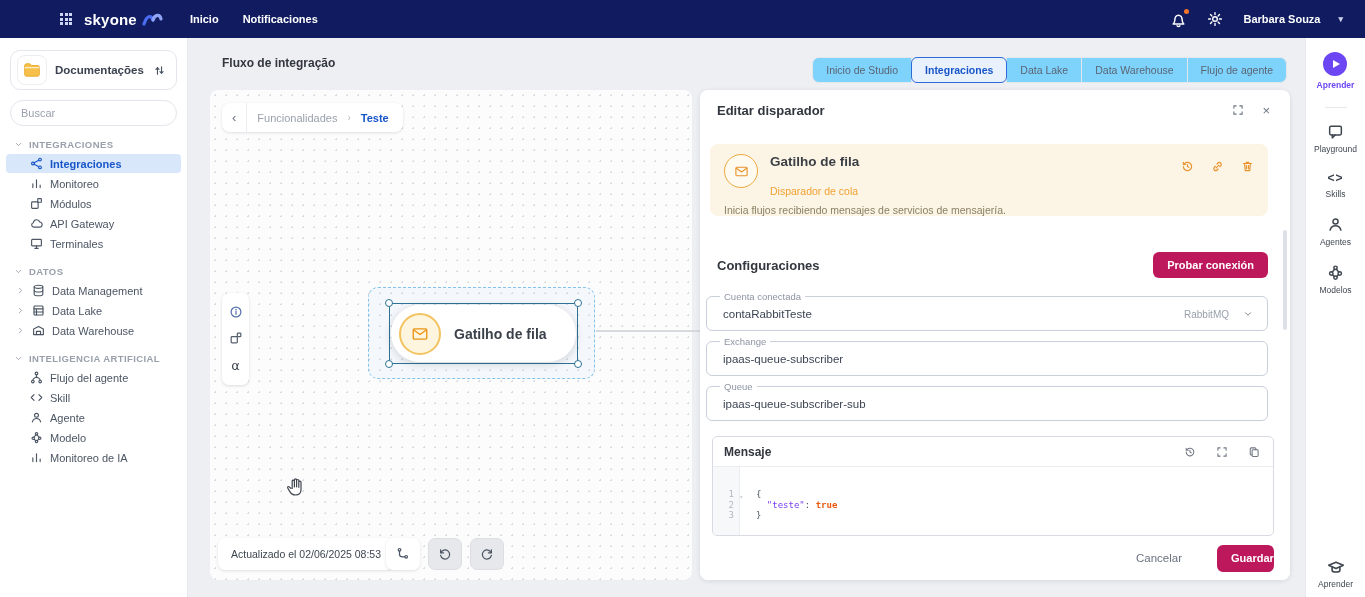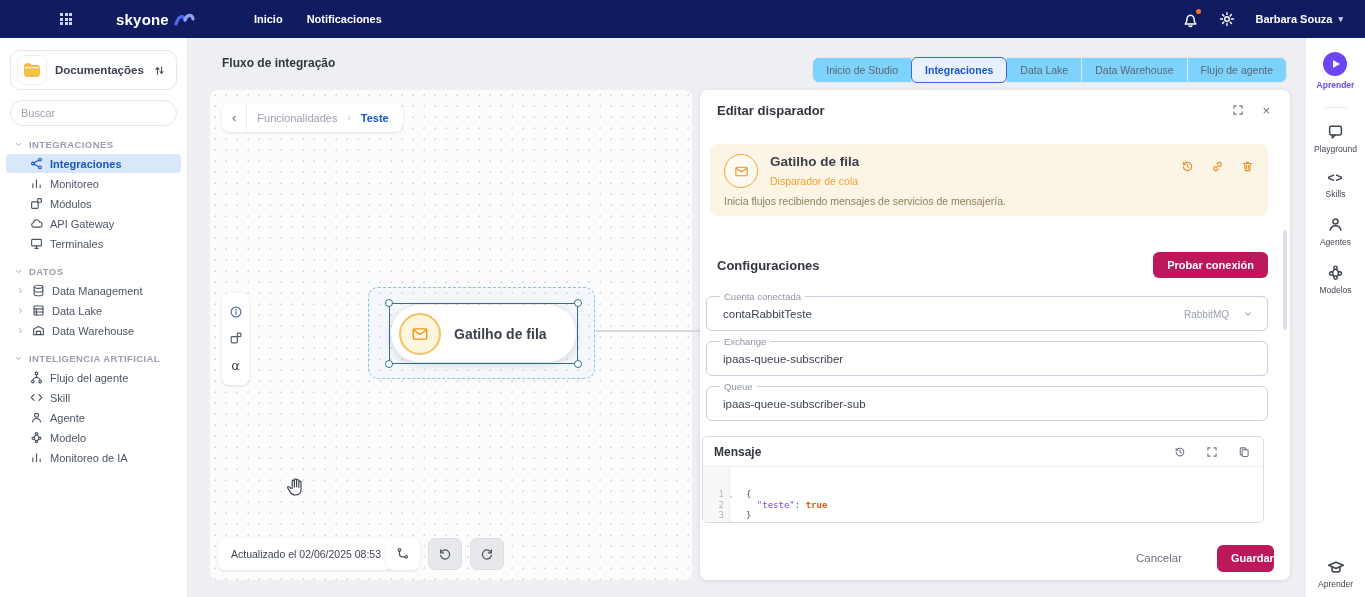--- a/index.html
+++ b/index.html
@@ -5,32 +5,32 @@
   * { margin:0; padding:0; box-sizing:border-box; }
   html,body { width:1365px; height:597px; overflow:hidden; background:#edeff3;
     font-family:"Liberation Sans", sans-serif; }
   #app { position:relative; width:1365px; height:597px; }
   svg { display:block; }
   .ico { stroke:currentColor; fill:none; stroke-width:1.4; stroke-linecap:round; stroke-linejoin:round; }
 
   
   .navbar { position:absolute; top:0; left:0; width:1365px; height:38px; background:#111c60;
     display:flex; align-items:center; justify-content:space-between; padding:0 22px 0 60px; z-index:50; }
-  .nav-left { display:flex; align-items:center; gap:44px; }
+  .nav-left { display:flex; align-items:center; gap:12px; }
   .grid-icon { display:grid; grid-template-columns:repeat(3,3px); grid-template-rows:repeat(3,3px);
     gap:1.5px; cursor:pointer; }
   .grid-icon span { background:#cfd6f4; width:3px; height:3px; }
   .brand { display:flex; align-items:center; gap:5px; }
   .brand-text { color:#fff; font-weight:bold; font-size:15px; letter-spacing:.2px; }
   .nav-links { display:flex; gap:24px; margin-left:14px; }
   .nav-links a { color:#fff; font-size:11px; font-weight:bold; text-decoration:none; cursor:pointer; }
   .nav-right { display:flex; align-items:center; gap:20px; color:#fff; }
   .bell-wrap { position:relative; }
   .bell-dot { position:absolute; top:-2px; right:-2px; width:5px; height:5px; border-radius:50%; background:#f4742b; }
-  .user { display:flex; align-items:center; gap:6px; font-size:11px; font-weight:bold; cursor:pointer; }
+  .user { display:flex; align-items:center; gap:18px; font-size:11px; font-weight:bold; cursor:pointer; }
   .user .caret { font-size:9px; color:#cdd3ee; }
 
   
   .sidebar { position:absolute; top:38px; left:0; width:188px; height:559px; background:#fff;
     border-right:1px solid #e7e9ee; z-index:40; }
   .doc-select { margin:12px 10px 0; height:40px; border:1px solid #e3e6ec; border-radius:10px;
     display:flex; align-items:center; gap:8px; padding:0 10px 0 6px; cursor:pointer; background:#fff; }
   .folder-box { width:30px; height:30px; border:1px solid #eceef2; border-radius:8px;
     display:flex; align-items:center; justify-content:center; background:#fff; }
   .doc-label { flex:1; font-size:11.5px; font-weight:bold; color:#3b4250; }
@@ -110,40 +110,40 @@
   .panel-head-icons .pi { cursor:pointer; }
   .close-x { font-size:13px; line-height:1; color:#6a7280; cursor:pointer; }
 
   .trigger-card { position:absolute; left:10px; top:54px; width:558px; height:72px; background:#fcf4e4;
     border-radius:8px; padding:10px 14px 0 14px; }
   .tc-row { display:flex; align-items:flex-start; gap:12px; }
   .tc-circle { width:34px; height:34px; border-radius:50%; border:1.6px solid #eda93c; background:#fefaf0;
     display:flex; align-items:center; justify-content:center; color:#e8932c; }
   .tc-texts { flex:1; }
   .tc-title { font-size:13.5px; font-weight:bold; color:#3b3f46; }
-  .tc-sub { font-size:10.5px; color:#f0a233; margin-top:6px; }
+  .tc-sub { font-size:10.5px; color:#f0a233; margin-top:16px; }
   .tc-icons { display:flex; gap:17px; color:#e8932c; margin-top:6px; }
   .tc-icons .oi { cursor:pointer; }
   .tc-desc { font-size:10.5px; color:#8b8164; margin-top:7px; }
 
   .config-row { position:absolute; left:17px; top:162px; width:551px; display:flex;
     align-items:center; justify-content:space-between; }
   .config-heading { font-size:13px; font-weight:bold; color:#32363e; }
   .btn-navy { background:#be185d; color:#fff; border:0; border-radius:6px; font-size:11px;
     font-weight:bold; padding:0 14px; height:26px; cursor:pointer; font-family:"Liberation Sans", sans-serif; }
 
   .field { position:absolute; left:6px; width:562px; height:35px; border:1px solid #c9cfdb;
     border-radius:6px; background:#fff; }
   .f-label { position:absolute; top:-6px; left:13px; background:#fff; padding:0 4px;
     font-size:9.5px; color:#8d95a3; }
   .f-value { position:absolute; left:16px; top:50%; transform:translateY(-50%); font-size:11.5px; color:#3c4453; }
   .f-suffix { position:absolute; right:38px; top:50%; transform:translateY(-50%); font-size:10px; color:#9aa1ad; }
   .f-chev { position:absolute; right:14px; top:50%; transform:translateY(-50%); color:#6a7280; cursor:pointer; }
 
-  .msg-box { position:absolute; left:2px; top:346px; width:562px; height:87px; border:1px solid #d8dce2;
+  .msg-box { position:absolute; left:12px; top:346px; width:562px; height:100px; border:1px solid #d8dce2;
     border-radius:5px; overflow:hidden; }
   .msg-head { height:30px; display:flex; align-items:center; justify-content:space-between;
     padding:0 13px 0 11px; border-bottom:1px solid #ecedf1; }
   .msg-title { font-size:12px; font-weight:bold; color:#32363e; }
   .msg-icons { display:flex; gap:20px; color:#707682; }
   .msg-icons .mi { cursor:pointer; }
   .msg-body { display:flex; height:69px; }
   .gutter { width:27px; background:#f7f8fa; border-right:1px solid #ececf0; padding-top:22px;
     font-family:"DejaVu Sans Mono", monospace; font-size:9px; color:#b3b8bf; text-align:right; }
   .gutter div { height:10.5px; line-height:10.5px; padding-right:5px; position:relative; }

